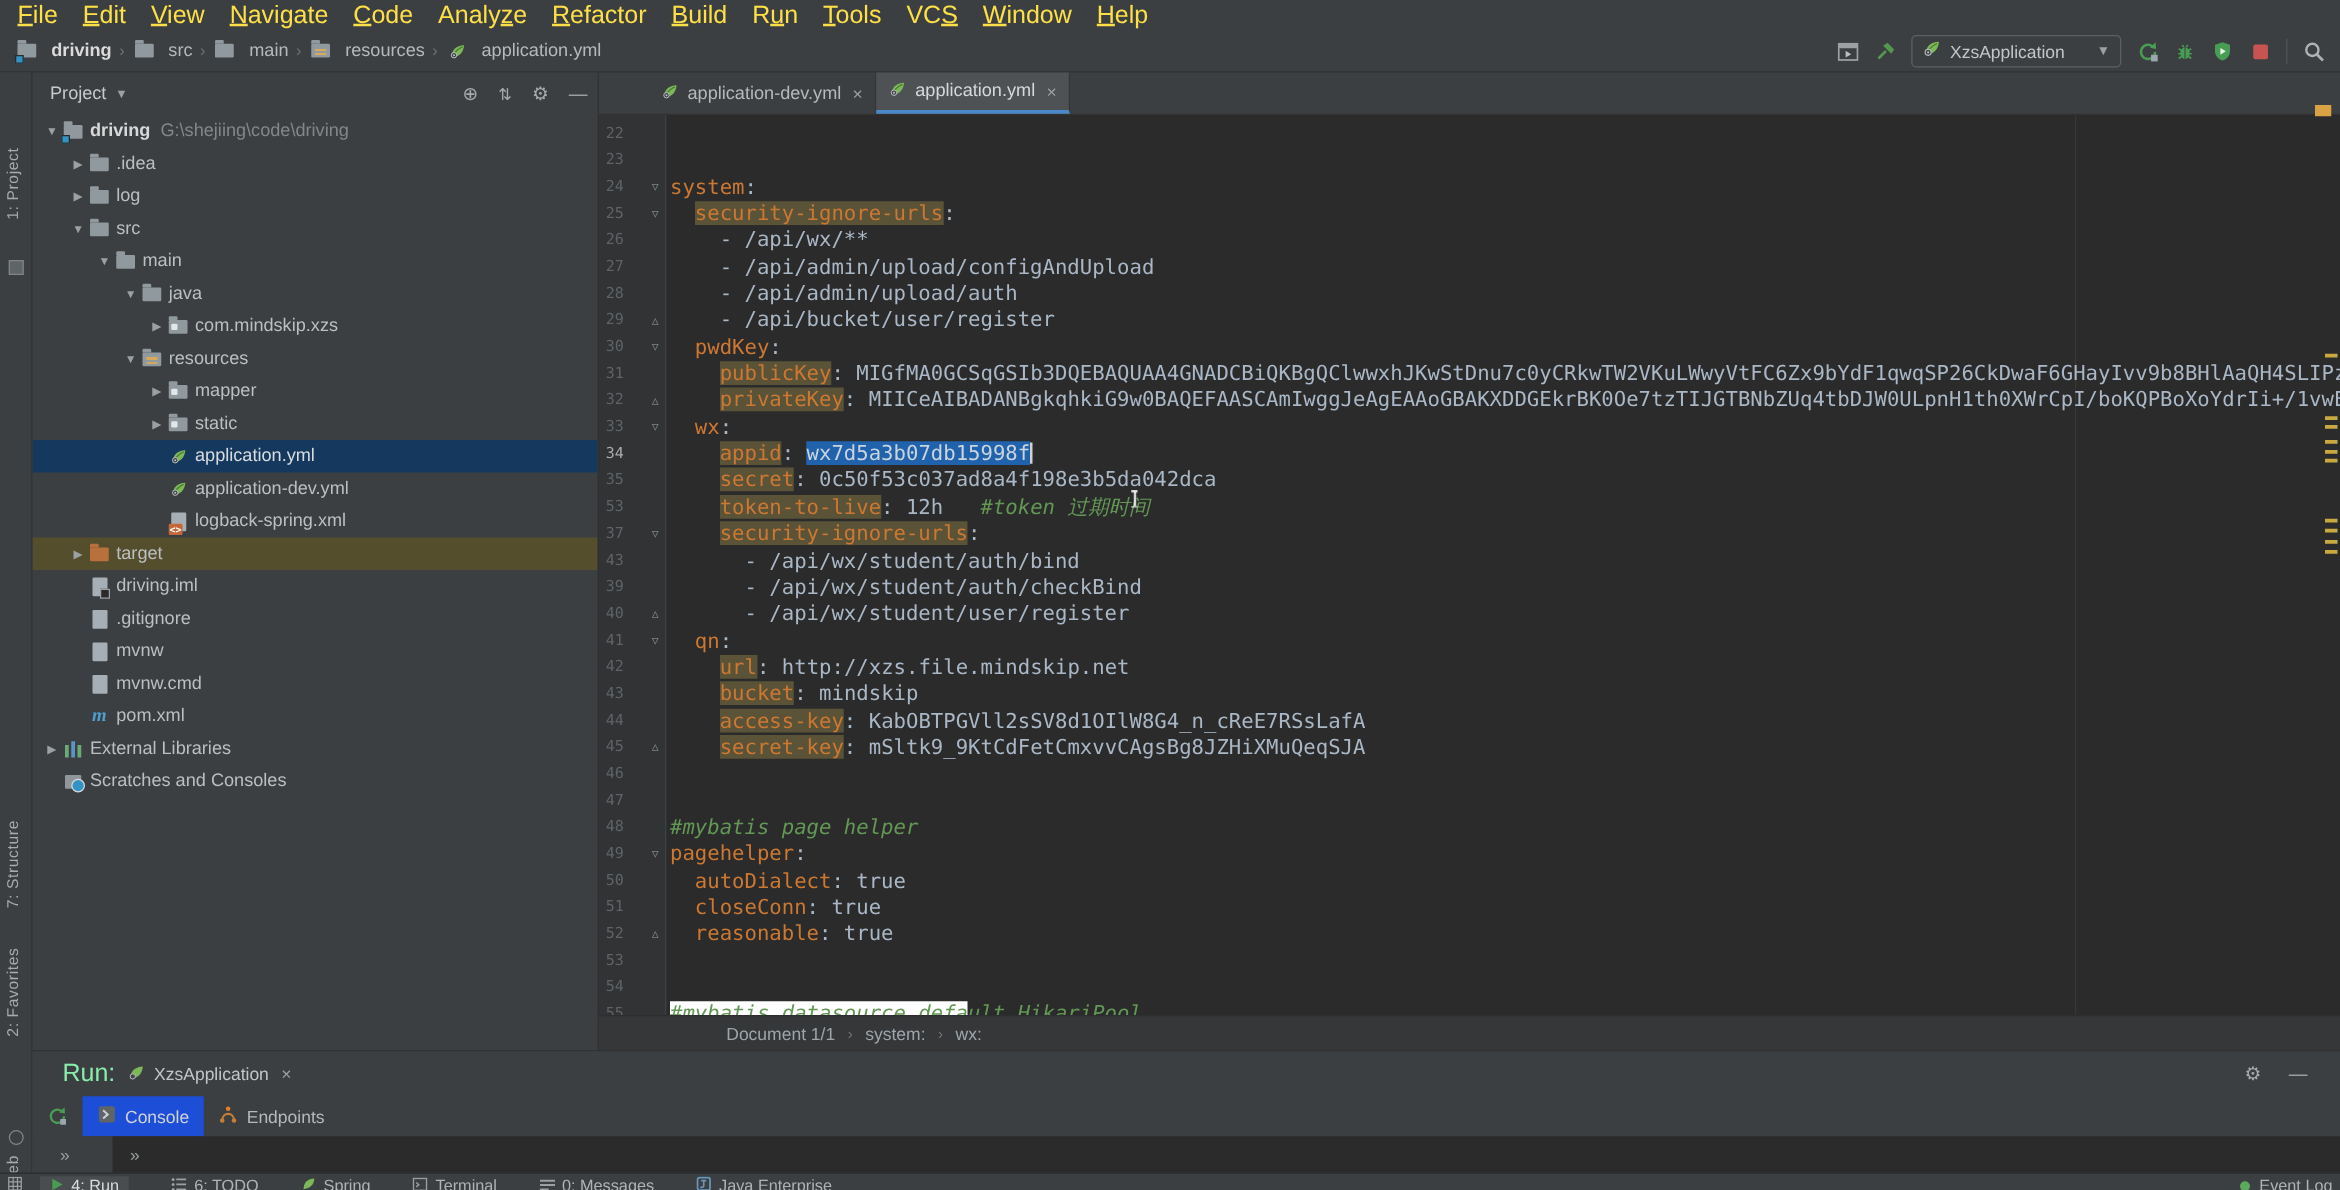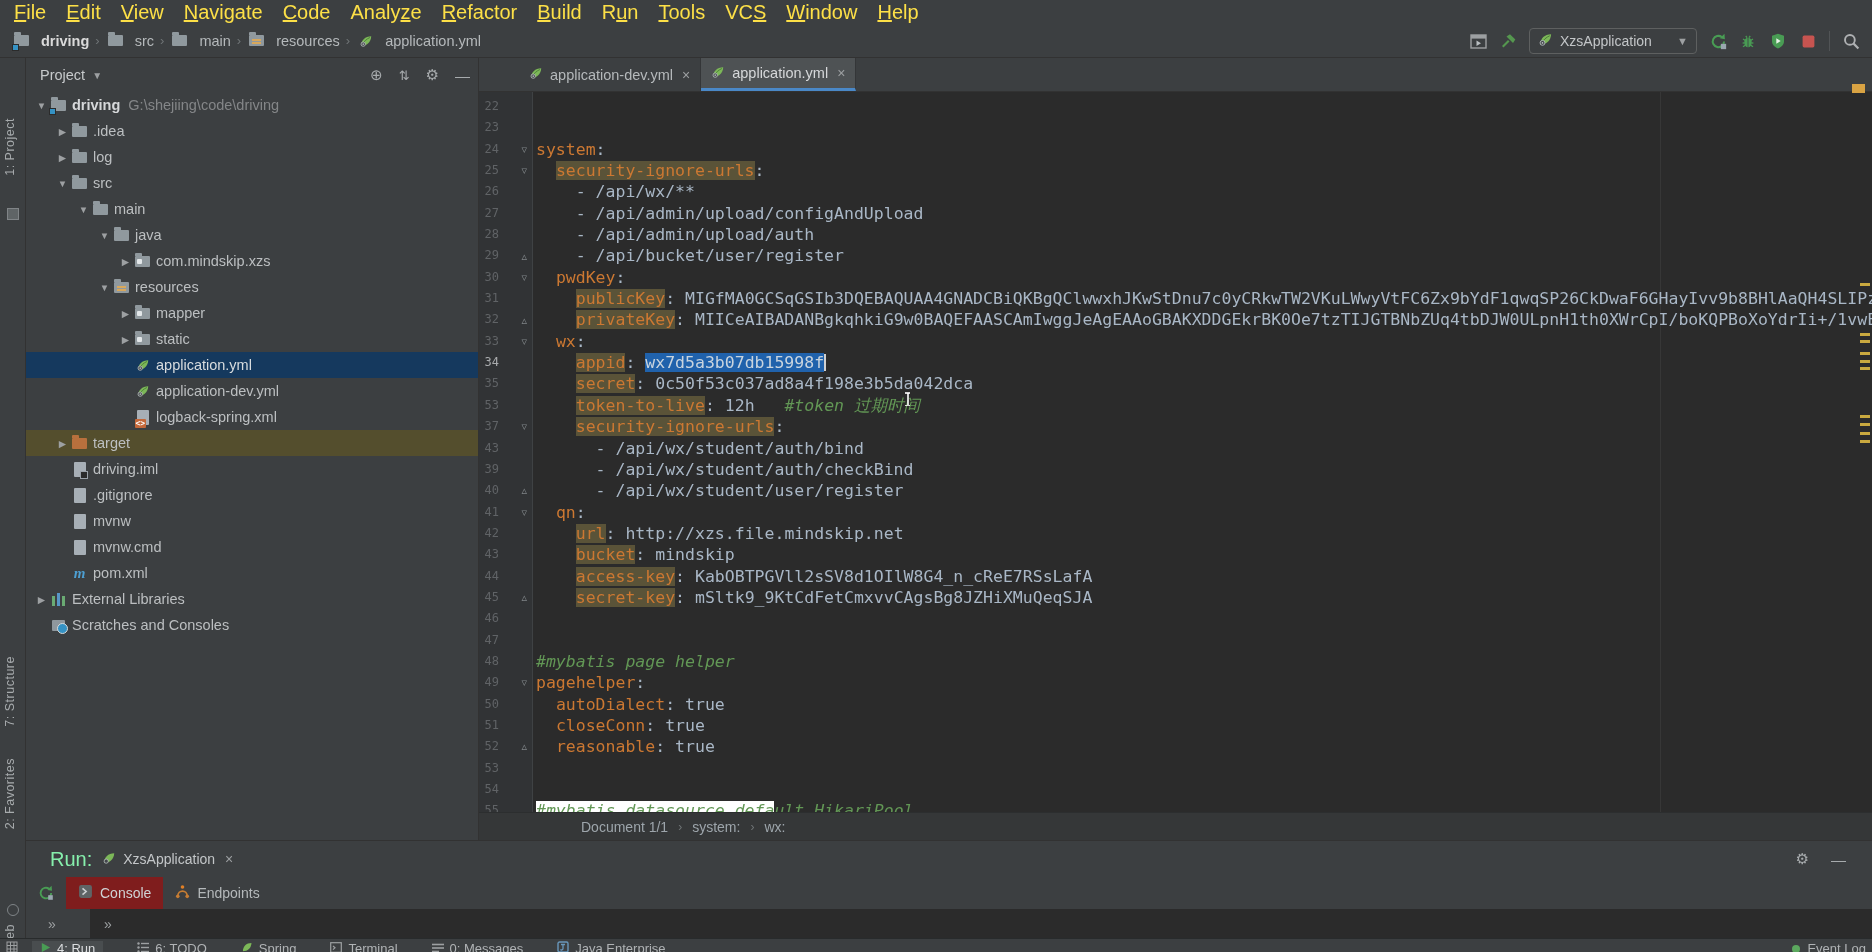--- a/index.html
+++ b/index.html
@@ -108,21 +108,21 @@
   
   #runpanel{left:26px;top:840px;width:1846px;height:98px;border-top:1px solid #323232;background:var(--panel-bg)}
   #run-row1{height:36px;display:flex;align-items:center;padding-left:24px;position:relative}
   #run-row1 .run-label{font-size:20px;color:#86efac;margin-right:10px}
   #run-tab{display:flex;align-items:center;gap:7px;font-size:14px;color:#c3c6c8}
   #run-tab .close{color:#9da0a2;margin-left:3px}
   #run-row1 .r1-icons{position:absolute;right:26px;display:flex;gap:22px;align-items:center;color:#a7abad;font-size:15px}
   #run-row2{height:32px;display:flex;align-items:stretch}
   #rerun-ic{width:40px;display:flex;align-items:center;justify-content:center}
   .rtab{display:flex;align-items:center;gap:7px;padding:0 12px;font-size:14px;color:#b5b9bb}
-  .rtab.selected{background:#7f1d1d;color:#d0d3d5}
+  .rtab.selected{background:#1d4ed8;color:#d0d3d5}
   #run-row3{height:30px;display:flex}
   #run-row3 .tcol{width:64px;background:var(--panel-bg);display:flex;align-items:center;justify-content:flex-start;padding-left:22px}
   #run-row3 .ccol{flex:1;background:var(--editor-bg);display:flex;align-items:center;padding-left:14px}
   .chev{color:#9da0a2;font-size:14px}
 
   
   #statusbar{left:0;top:938px;width:1872px;height:14px;border-top:1px solid #282b2c;background:var(--panel-bg);overflow:hidden;display:flex;align-items:flex-start;padding:2px 6px 0 6px;font-size:13px;color:#b0b3b5}
   .sb-item{display:flex;align-items:center;gap:6px;margin-right:34px;white-space:nowrap}
   .sb-item.active{background:#494d4f;padding:0 8px;color:#dadcde}
   #sb-right{margin-left:auto;display:flex;align-items:center;gap:7px;white-space:nowrap}

